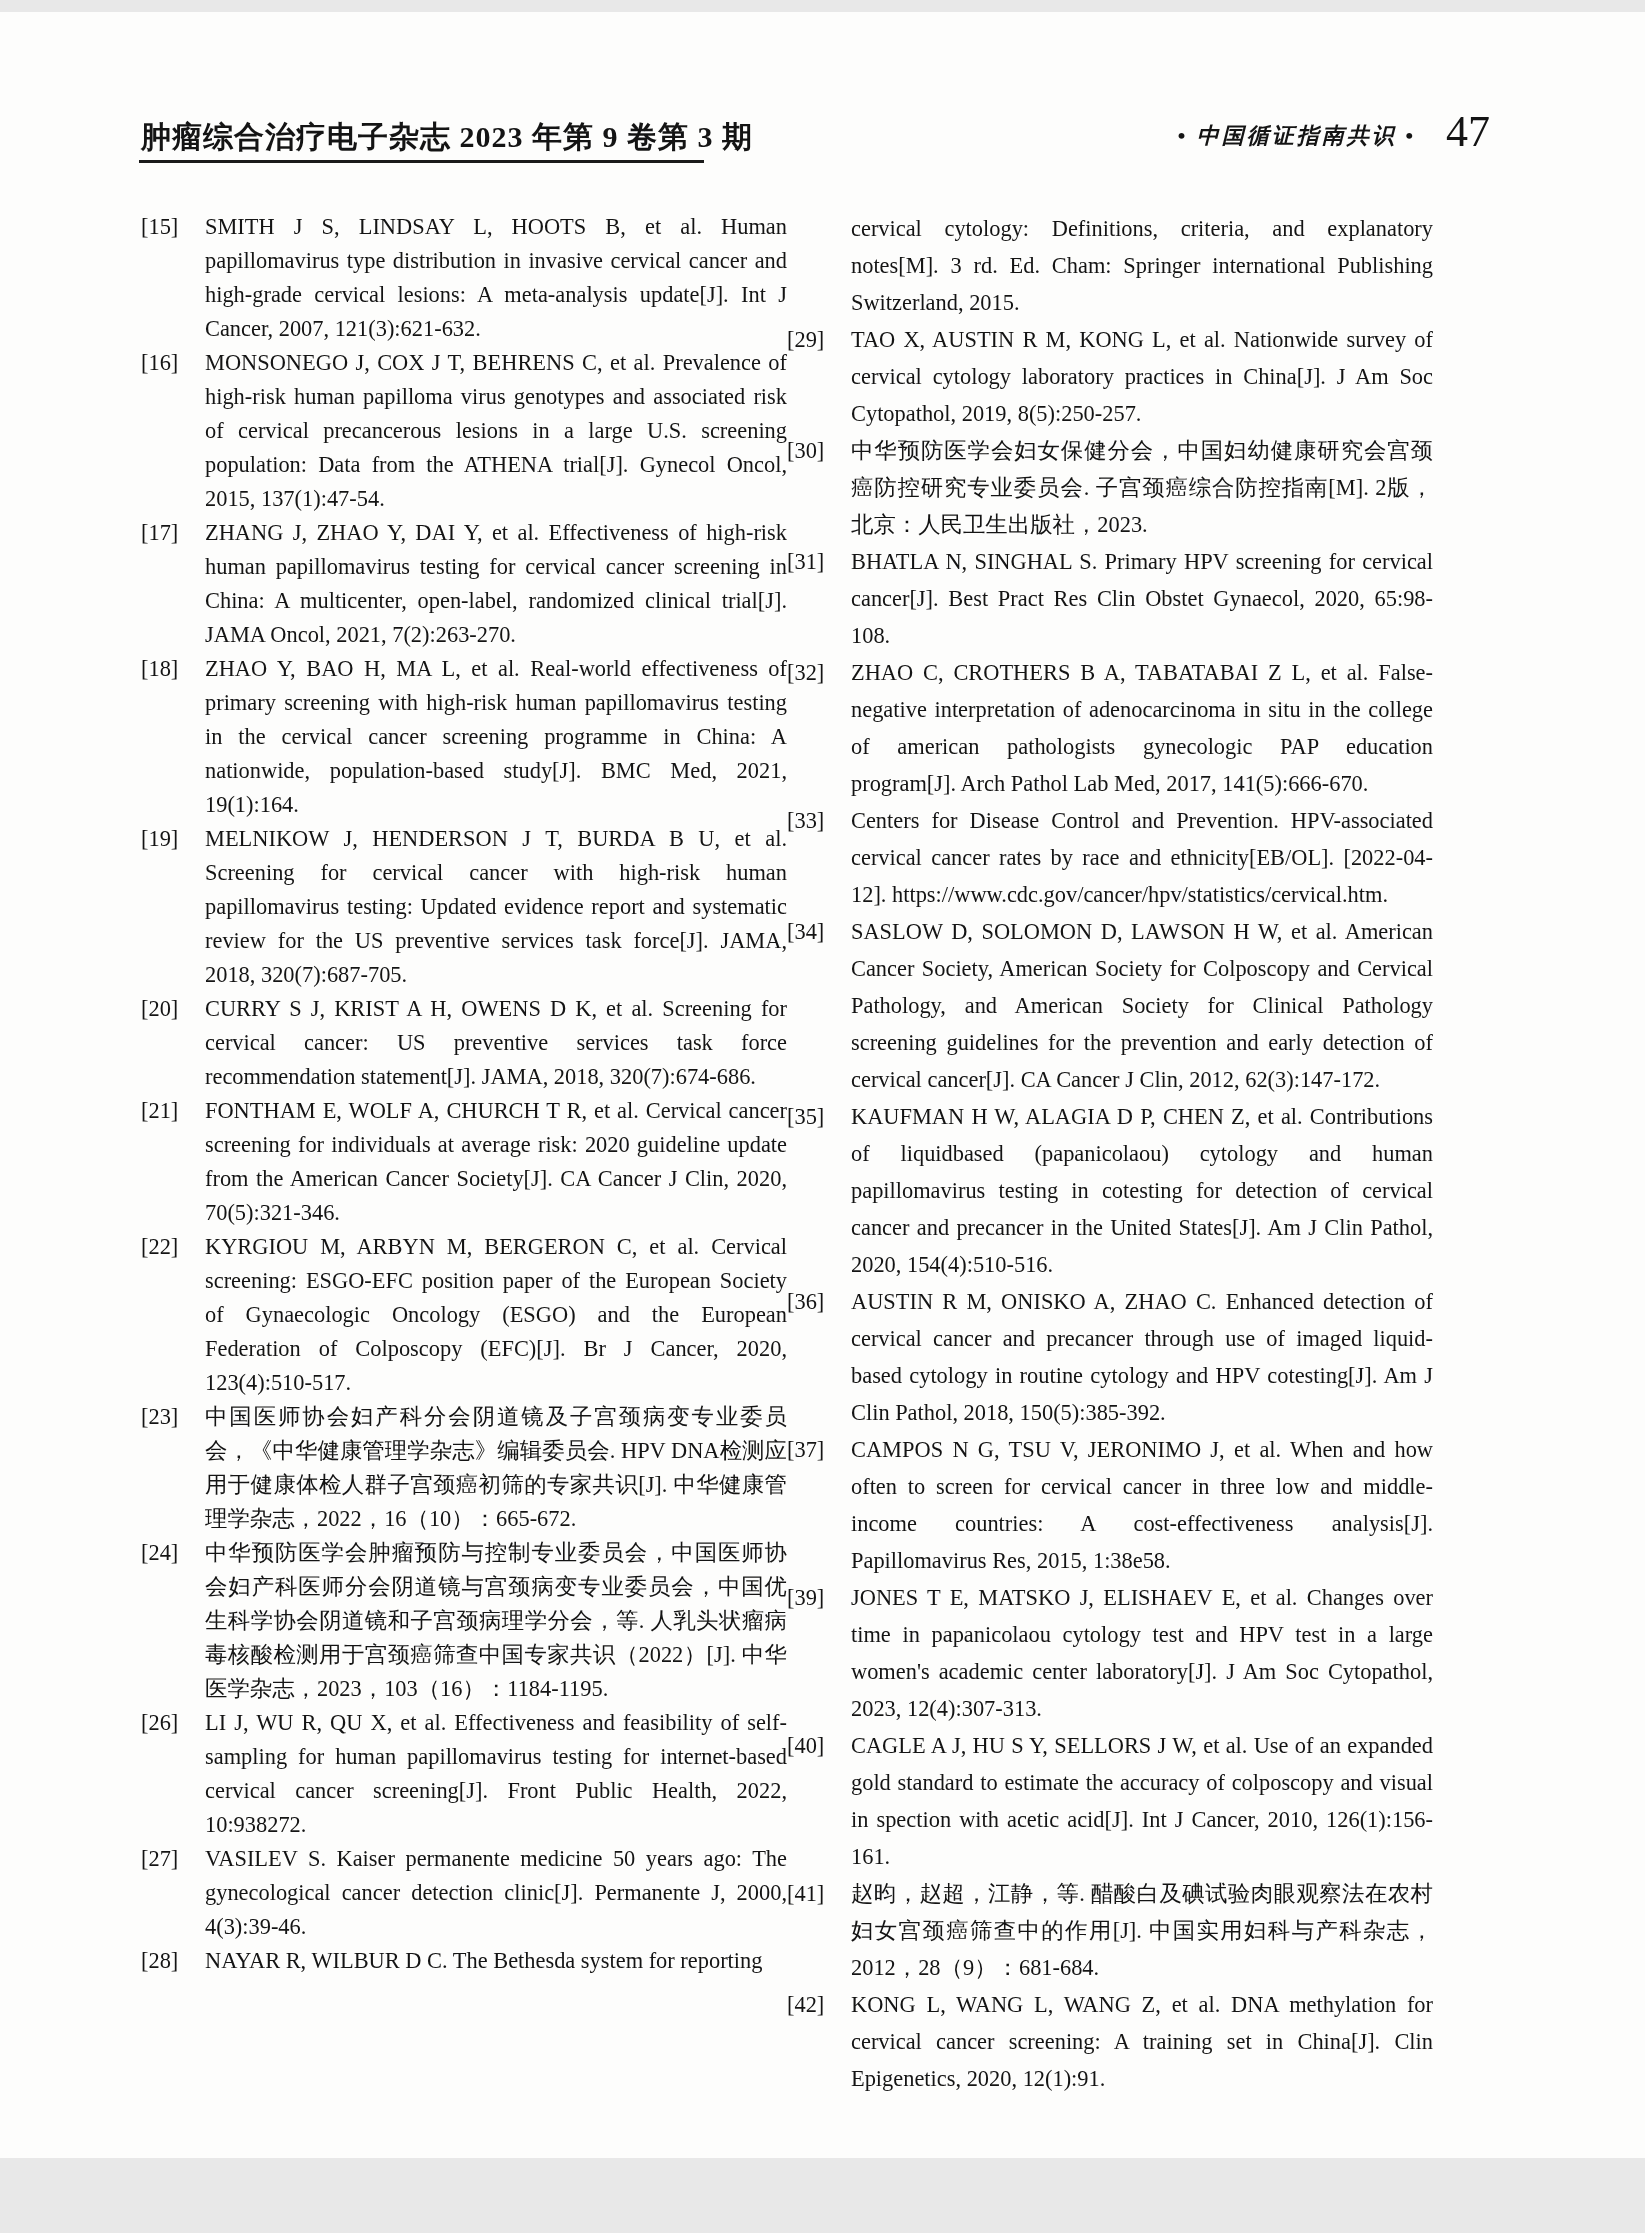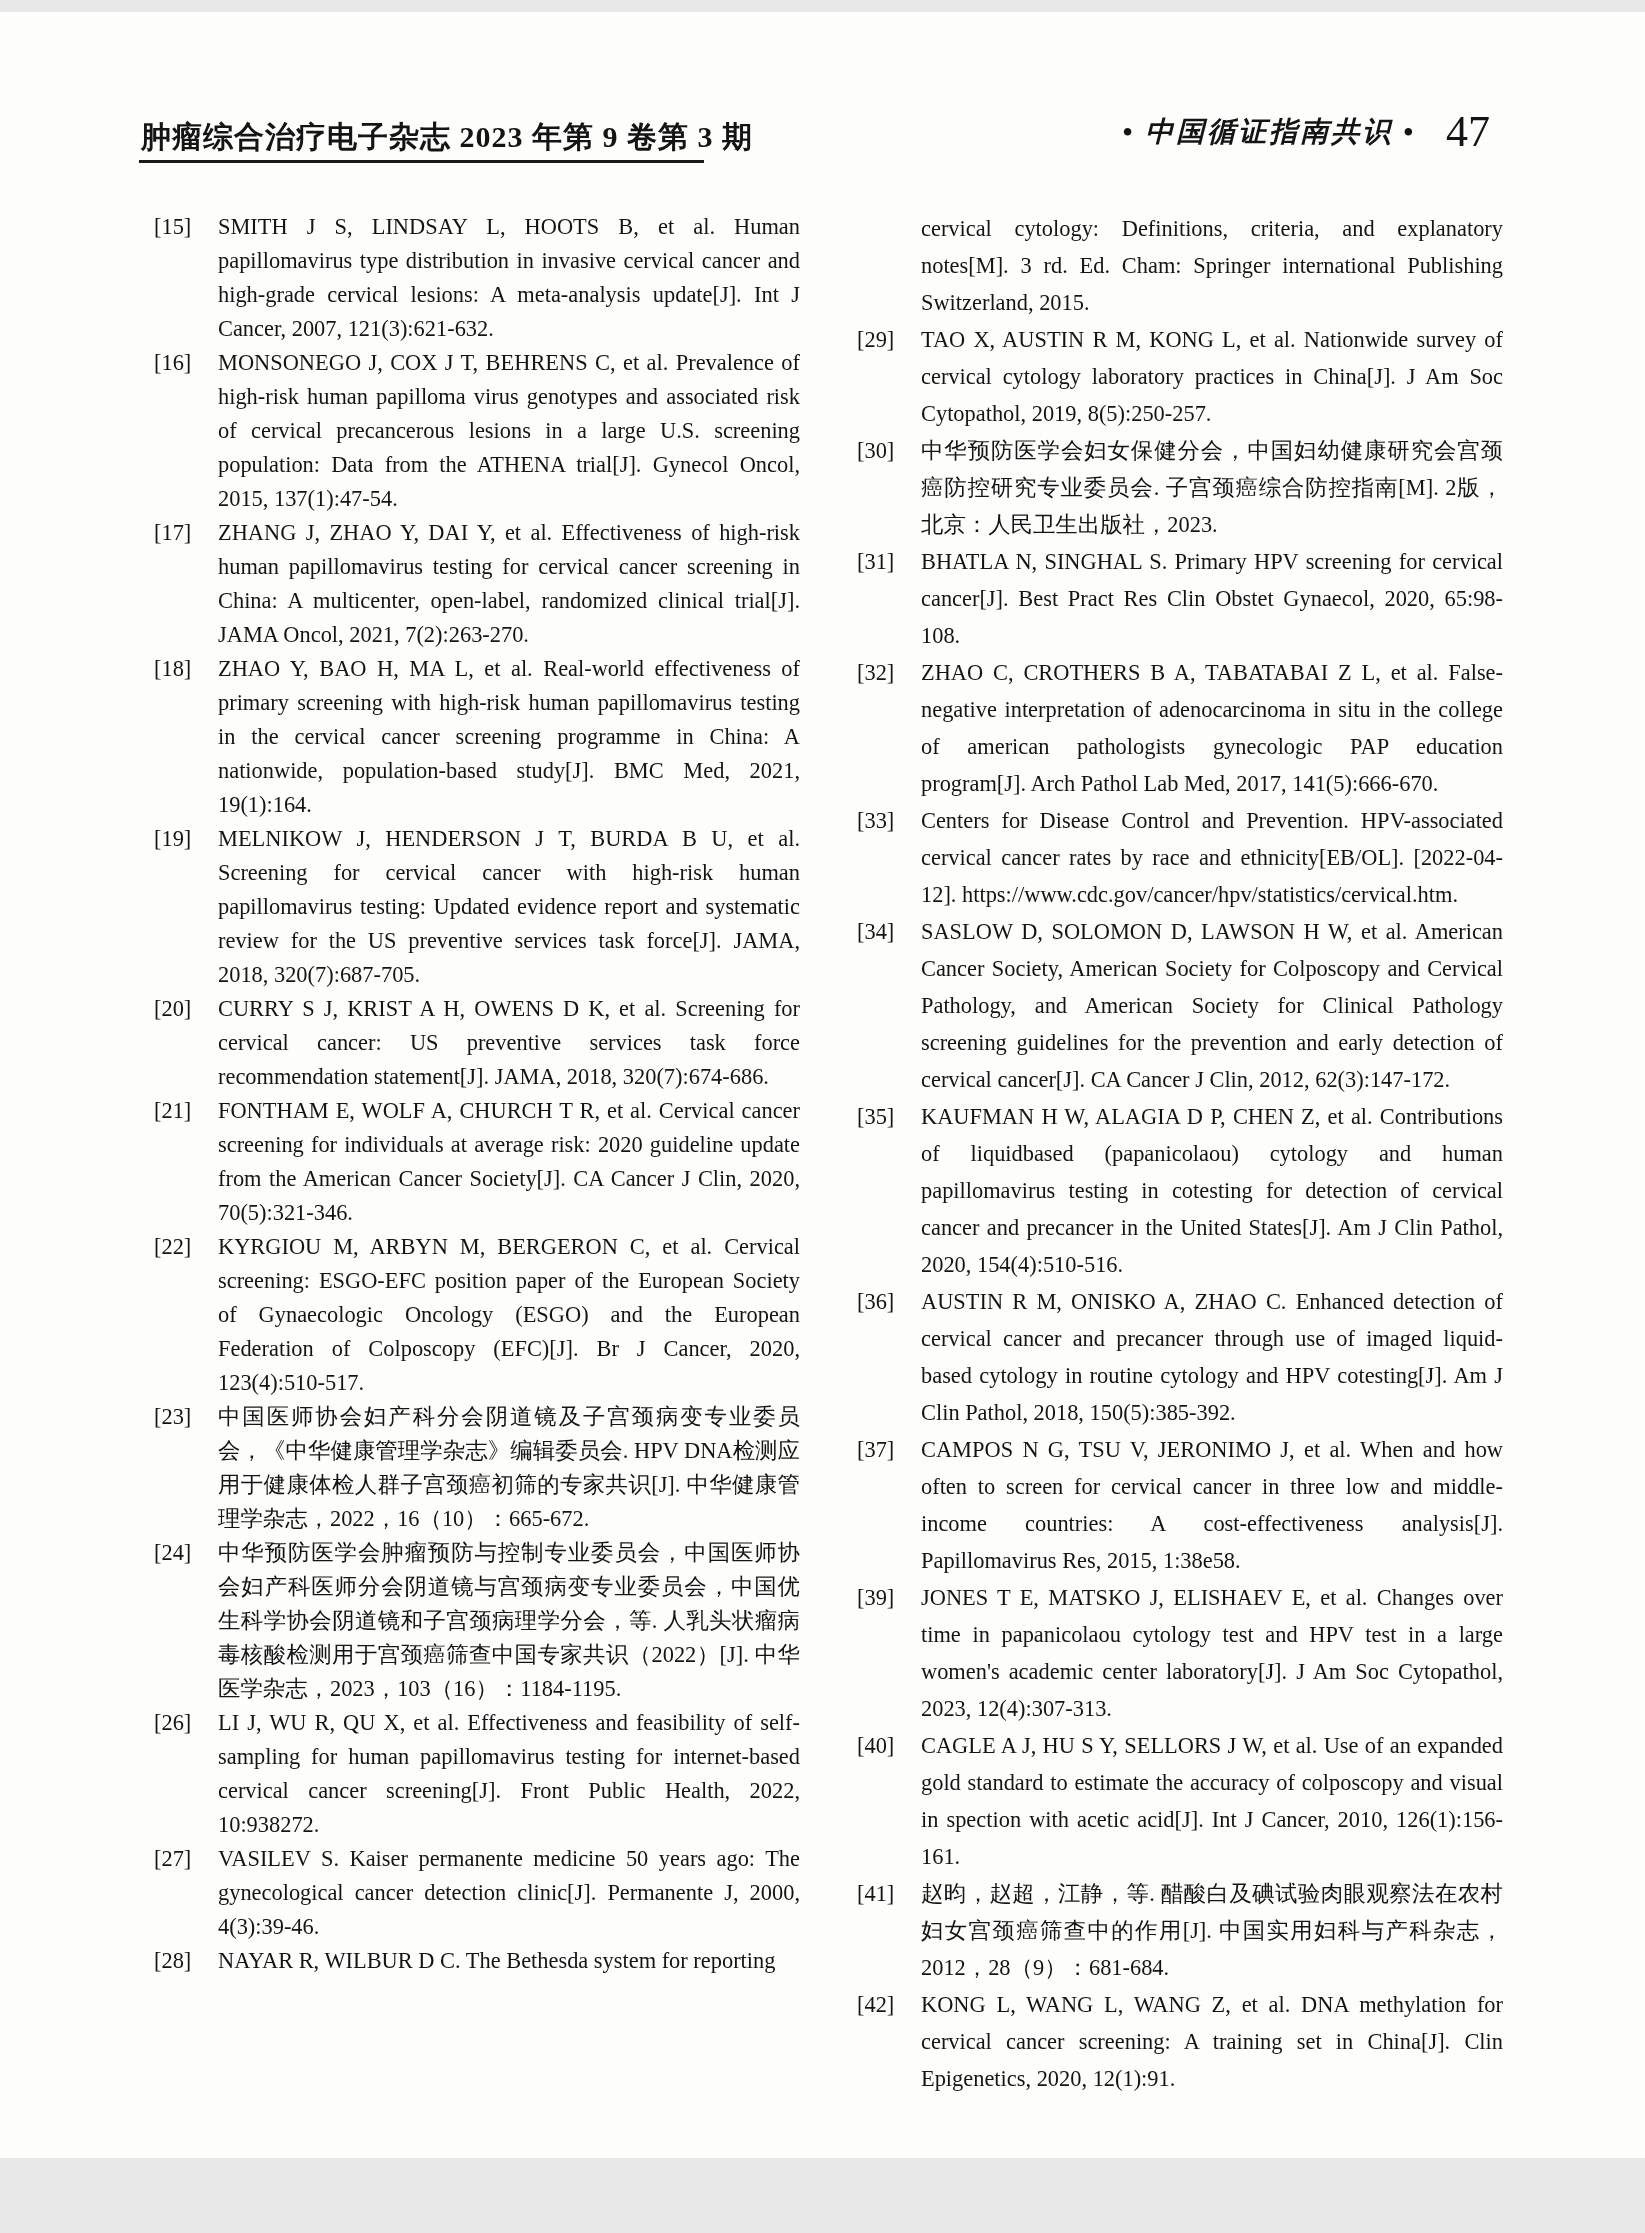--- a/index.html
+++ b/index.html
@@ -21,29 +21,29 @@
   .header-rule {
     position:absolute; left:139px; top:148px;
     width:565px; height:3px; background:#1a1a1a;
   }
   .header-right {
     position:absolute; top:98px; right:156px;
     display:flex; align-items:flex-end; gap:30px;
     white-space:nowrap;
   }
   .section-title {
-    font-size:28px; font-weight:bold; font-style:italic;
+    font-size:22px; font-weight:bold; font-style:italic;
     letter-spacing:3px;
     padding-bottom:3px;
   }
   .page-number { font-size:44px; line-height:1; }
   
   .columns {
-    position:absolute; left:154px; top:198px;
-    display:flex; gap:57px;
+    position:absolute; left:141px; top:198px;
+    display:flex; 
   }
   .col { width:646px; font-size:22.4px; }
   .col-left  .ref { line-height:34px; }
   .col-right .ref { line-height:37px;justify-content:space-between; }
   .ref { display:flex; }
   .ref-label { flex:0 0 64px; }
   .ref-text {
     flex:1 1 auto;
     text-align:justify;
     text-justify:inter-word;

